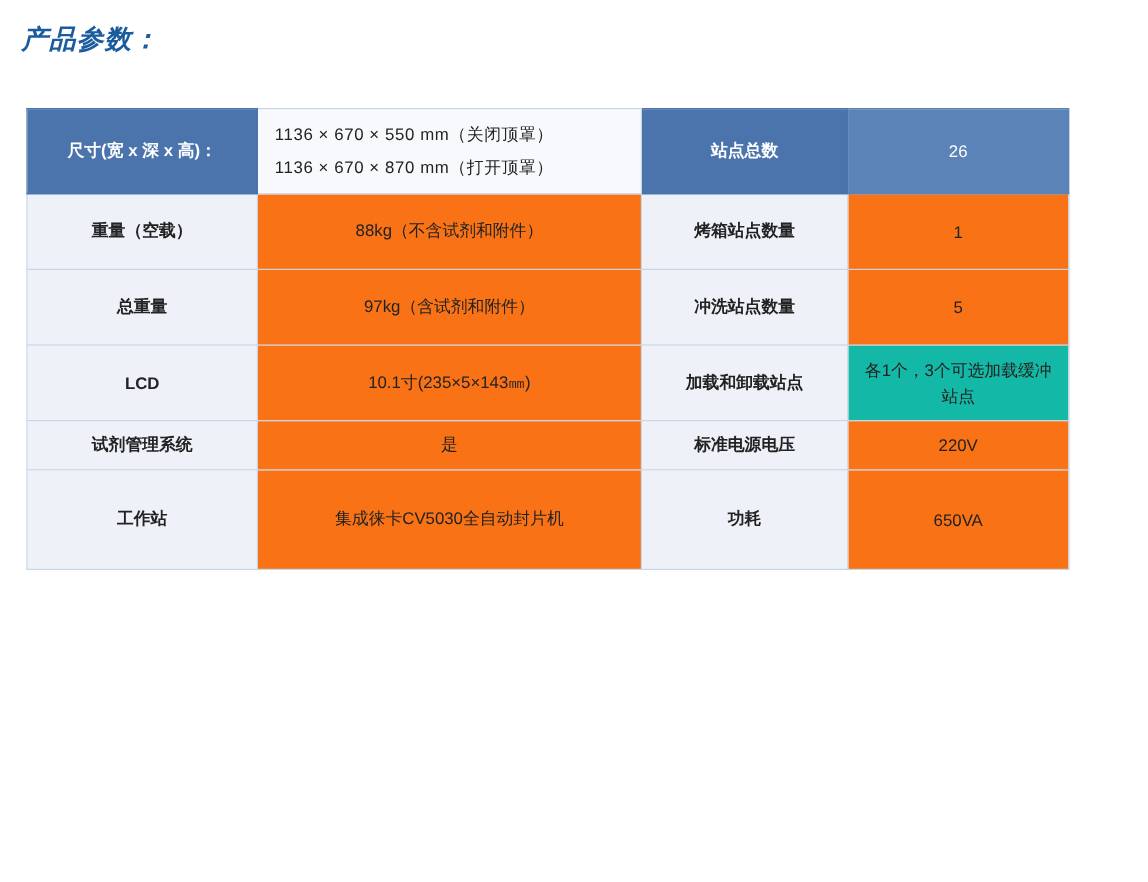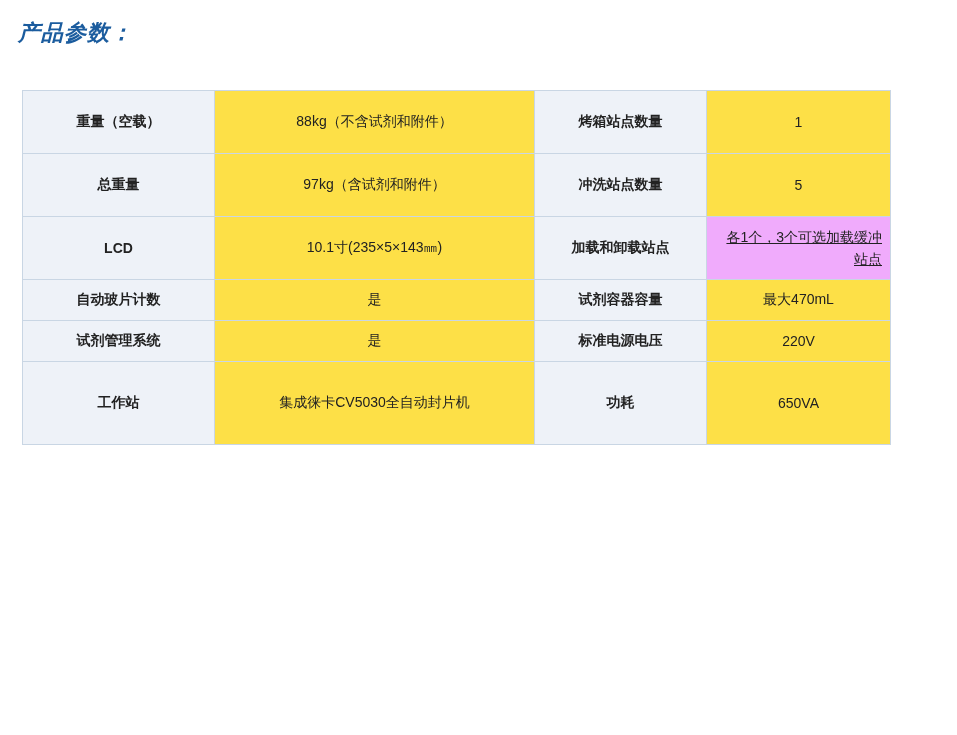--- a/index.html
+++ b/index.html
@@ -51,21 +51,21 @@
   col.c3 { width: 172px; }
   col.c4 { width: 184px; }
 
   .lbl {
     text-align: center;
     font-weight: bold;
     background: #eef2f8;
   }
   .val {
     text-align: center;
-    background: #fde047;
+    background: #f97316;
   }
 
   
   tr.head td {
     background: #5b83b8;
     color: #ffffff;
     border-color: #5b83b8;
     font-size: 14px;
   }
   tr.head td.lbl {
@@ -88,41 +88,49 @@
     line-height: 1.9;
   }
   .dim-line { display: block; white-space: nowrap; letter-spacing: .5px; }
 
   tr.r-tall td { height: 58px; }
   tr.r-mid td { height: 50px; margin-top: 31px; }
   tr.r-short td { height: 28px; }
   tr.r-xtall td { height: 70px; }
 
   .wrapval {
-    text-align: right;
-    background: #f0abfc;
+    text-align: center;
+    background: #14b8a6;
     line-height: 1.6;
-    text-decoration: underline;
   }
 </style>
 </head>
 <body>
 
 <div class="page">
 
   <div class="page-title">产品参数：</div>
 
   <table class="spec-table">
     <colgroup>
       <col class="c1">
         <col class="c2">
         <col class="c3">
         <col class="c4">
     </colgroup>
     <tbody>
+      <tr class="head r-tall">
+        <td class="lbl">尺寸(宽 x 深 x 高)：</td>
+        <td class="dim">
+          <span class="dim-line">1136 × 670 × 550 mm（关闭顶罩）</span>
+          <span class="dim-line">1136 × 670 × 870 mm（打开顶罩）</span>
+        </td>
+        <td class="lbl">站点总数</td>
+        <td class="val">26</td>
+      </tr>
 
       <tr class="r-mid">
         <td class="lbl">重量（空载）</td>
         <td class="val">88kg（不含试剂和附件）</td>
         <td class="lbl">烤箱站点数量</td>
         <td class="val">1</td>
       </tr>
 
       <tr class="r-mid">
         <td class="lbl">总重量</td>
@@ -131,26 +139,20 @@
         <td class="val">5</td>
       </tr>
 
       <tr class="r-mid">
         <td class="lbl">LCD</td>
         <td class="val">10.1寸(235×5×143㎜)</td>
         <td class="lbl">加载和卸载站点</td>
         <td class="wrapval">各1个，3个可选加载缓冲站点</td>
       </tr>
 
-      <tr class="r-short">
-        <td class="lbl">自动玻片计数</td>
-        <td class="val">是</td>
-        <td class="lbl">试剂容器容量</td>
-        <td class="val">最大470mL</td>
-      </tr>
 
       <tr class="r-short">
         <td class="lbl">试剂管理系统</td>
         <td class="val">是</td>
         <td class="lbl">标准电源电压</td>
         <td class="val">220V</td>
       </tr>
 
 
 

